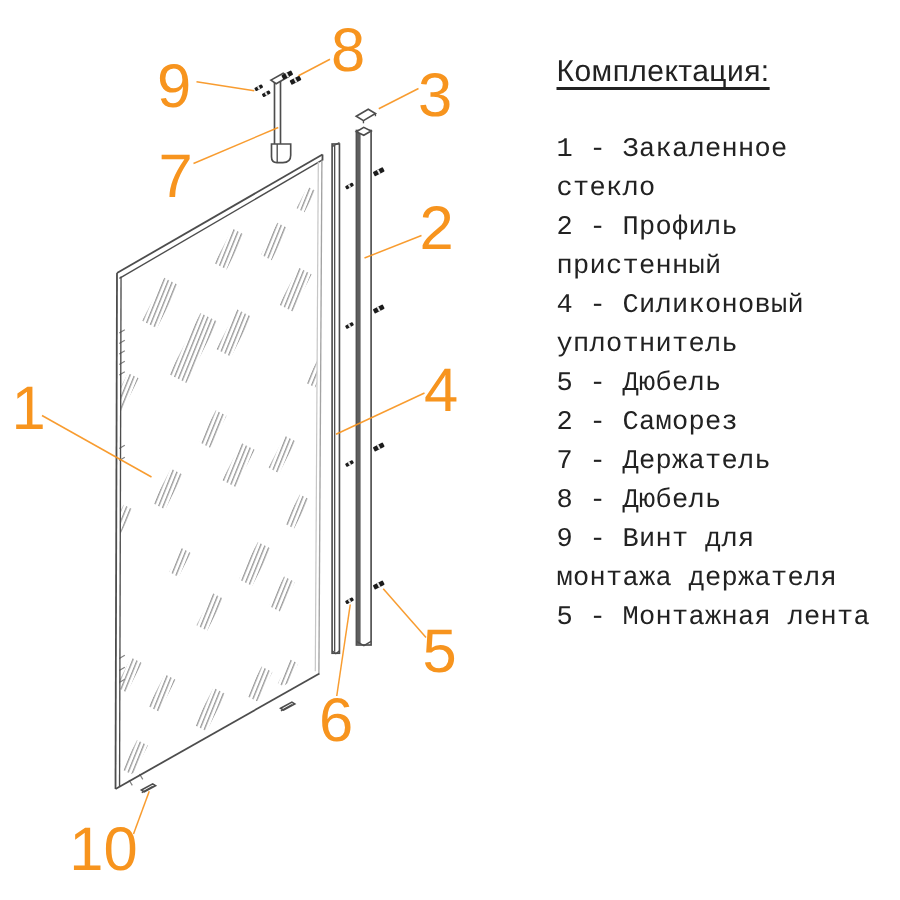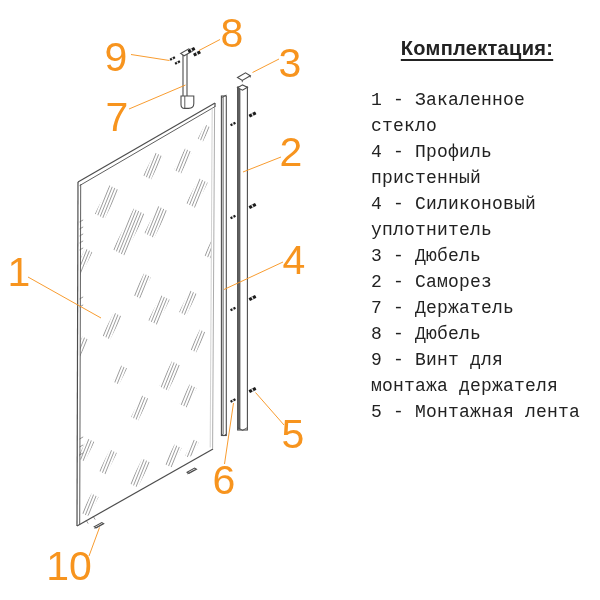--- a/index.html
+++ b/index.html
@@ -12,22 +12,22 @@
   html,body{margin:0;padding:0;background:#eee;}
   .stage{
     position:relative;width:600px;height:600px;background:var(--bg);
     overflow:hidden;font-family:"Liberation Sans", sans-serif;
   }
   .stage svg{position:absolute;left:0;top:0;}
   .parts-panel{
     position:absolute;left:371px;top:37px;width:212px;color:var(--text);
   }
   .parts-panel h2{
-    font-size:20px;font-weight:700;letter-spacing:.3px;margin:0 0 27px 0;
-    text-decoration:underline;text-underline-offset:4px;text-decoration-thickness:1.5px;text-align:center;
+    font-size:20px;font-weight:400;letter-spacing:.3px;margin:0 0 27px 0;
+    text-decoration:underline;text-underline-offset:4px;text-decoration-thickness:1.5px;
   }
   .parts-panel ul{list-style:none;margin:0;padding:0;font-family:Liberation Mono, monospace;}
   .parts-panel li{
     font-size:18px;line-height:26px;letter-spacing:.2px;font-weight:400;
   }
   .callout{
     fill:var(--accent);font-family:"Liberation Sans",sans-serif;
     font-size:41px;font-weight:400;
   }
   .leader{stroke:var(--accent);stroke-width:1;opacity:.92;fill:none;}
@@ -216,23 +216,23 @@
       <text class="callout" x="232" y="33">8</text>
       <text class="callout" x="116" y="57">9</text>
       <text class="callout" x="69" y="566">10</text>
     </g>
   </svg>
 
   <aside class="parts-panel">
     <h2>Комплектация:</h2>
     <ul>
       <li>1 - Закаленное стекло</li>
-      <li>4 - Профиль пристенный</li>
+      <li>2 - Профиль пристенный</li>
       <li>4 - Силиконовый уплотнитель</li>
-      <li>3 - Дюбель</li>
+      <li>5 - Дюбель</li>
       <li>2 - Саморез</li>
       <li>7 - Держатель</li>
       <li>8 - Дюбель</li>
       <li>9 - Винт для монтажа держателя</li>
       <li>5 - Монтажная лента</li>
     </ul>
   </aside>
 </div>
 
 </body></html>

